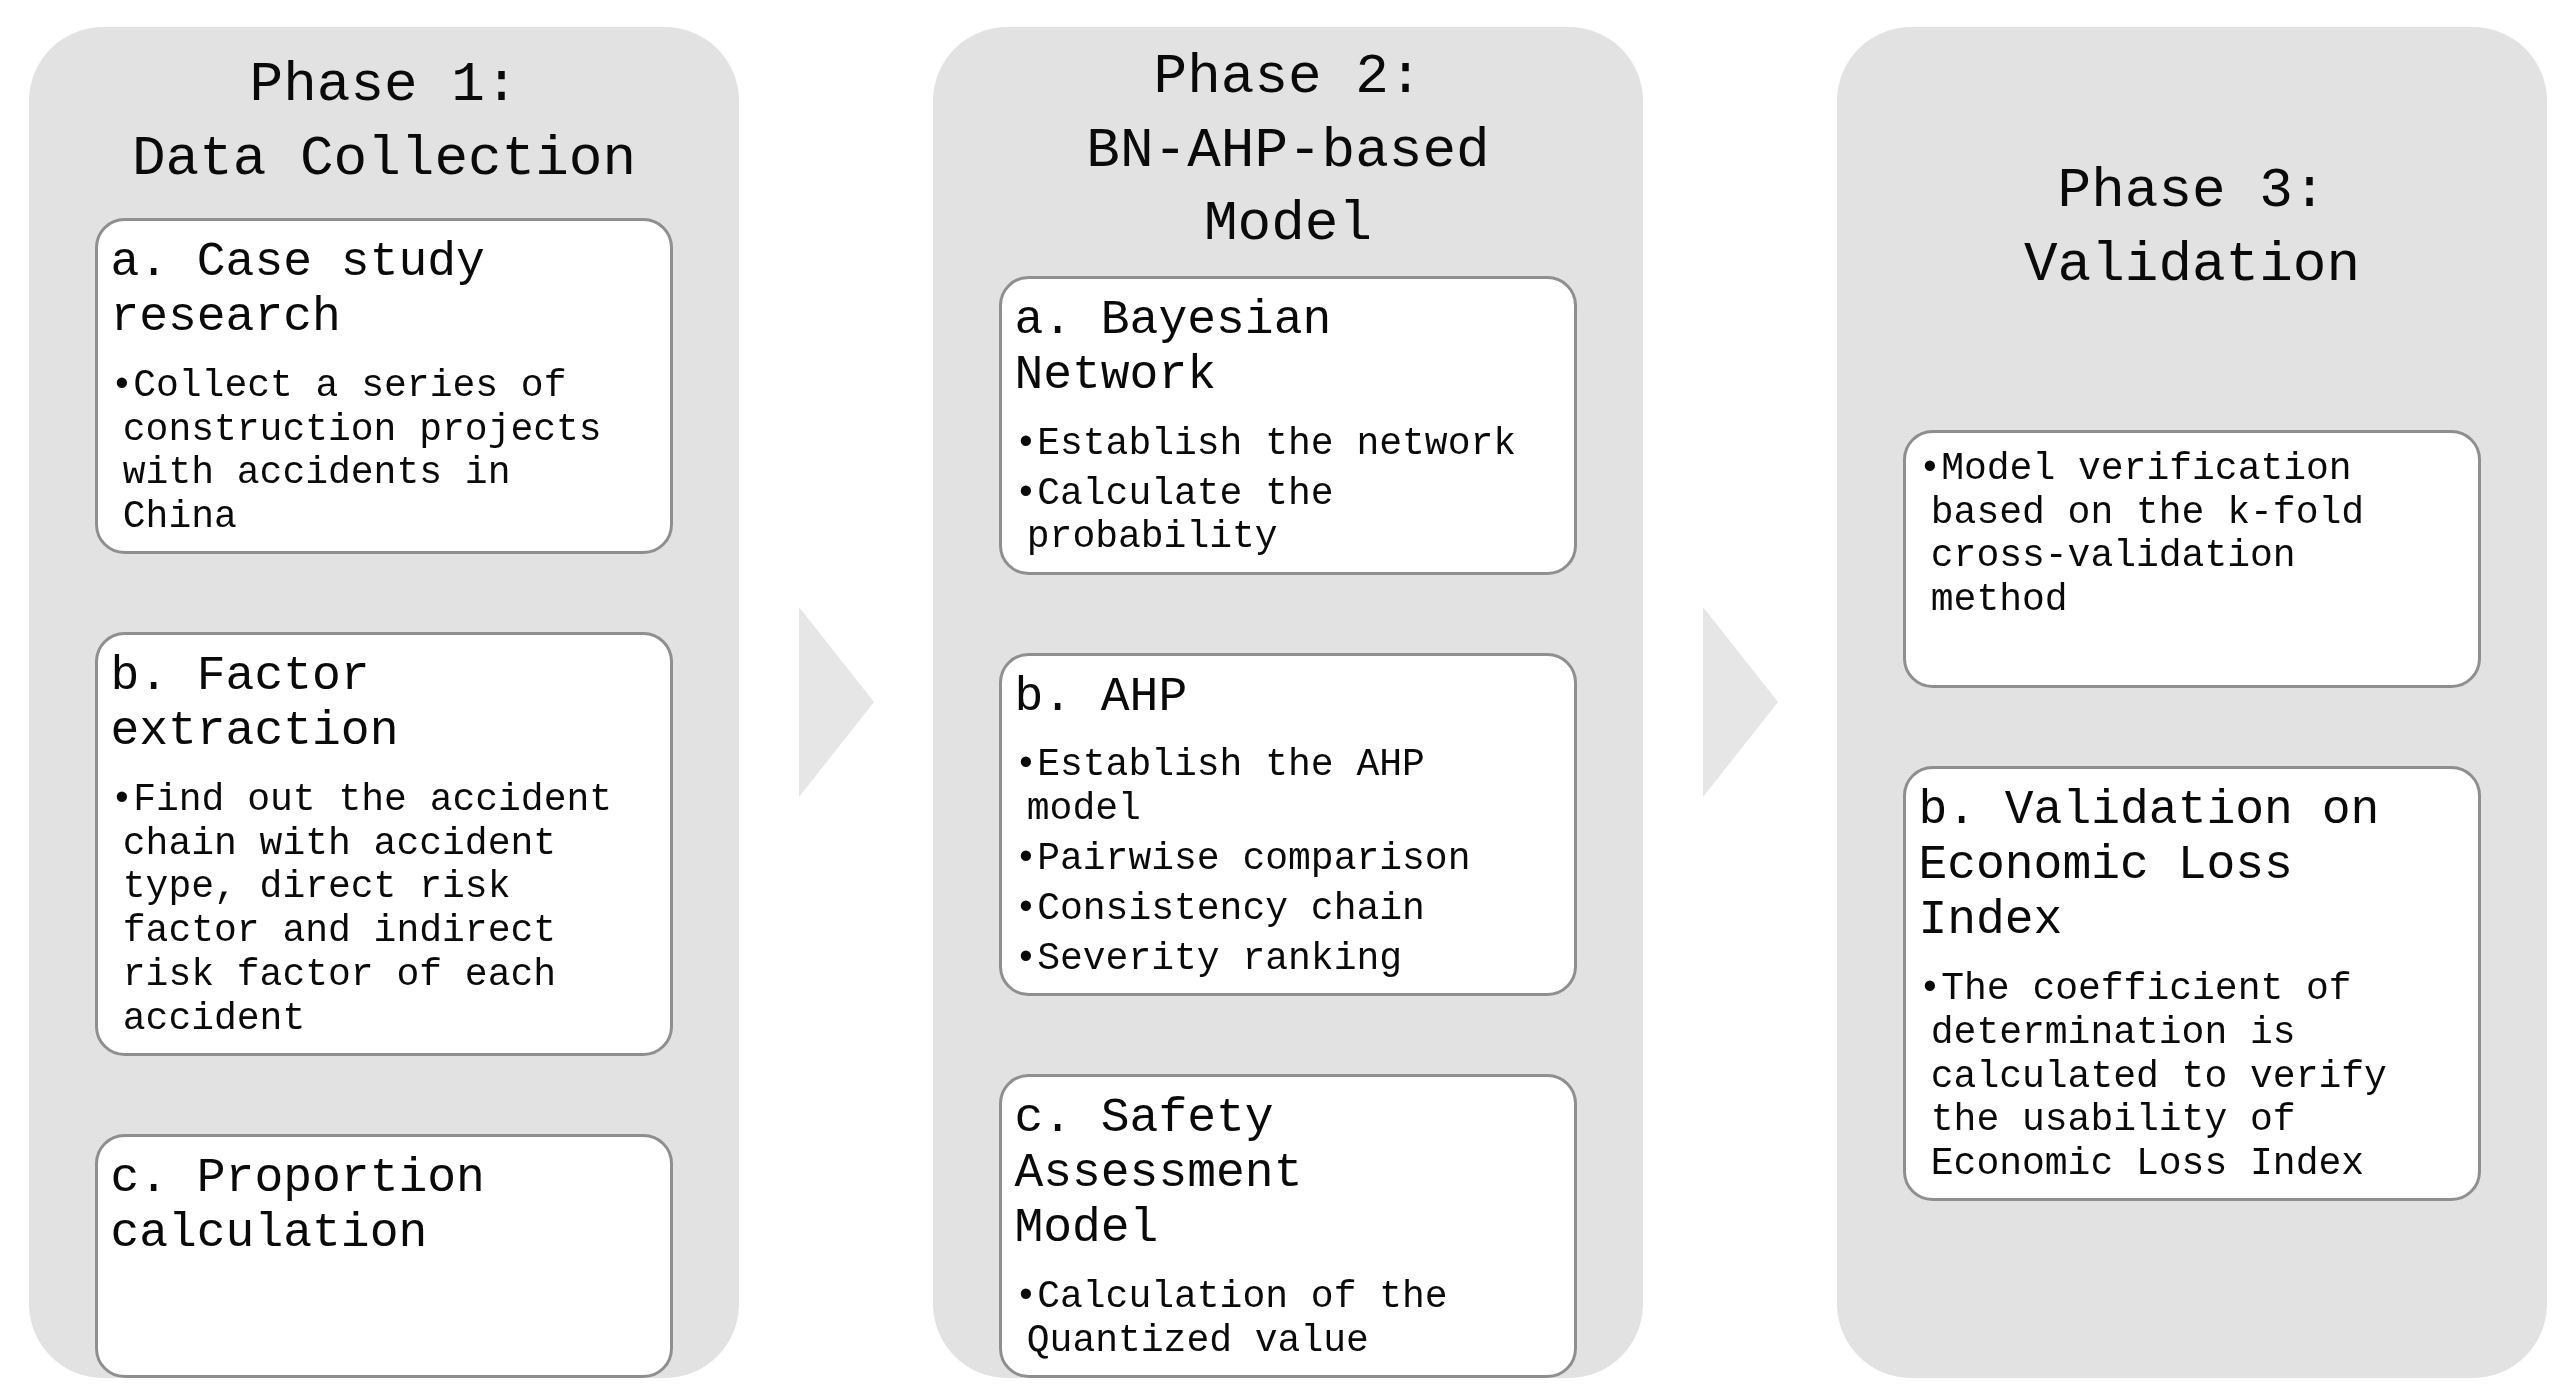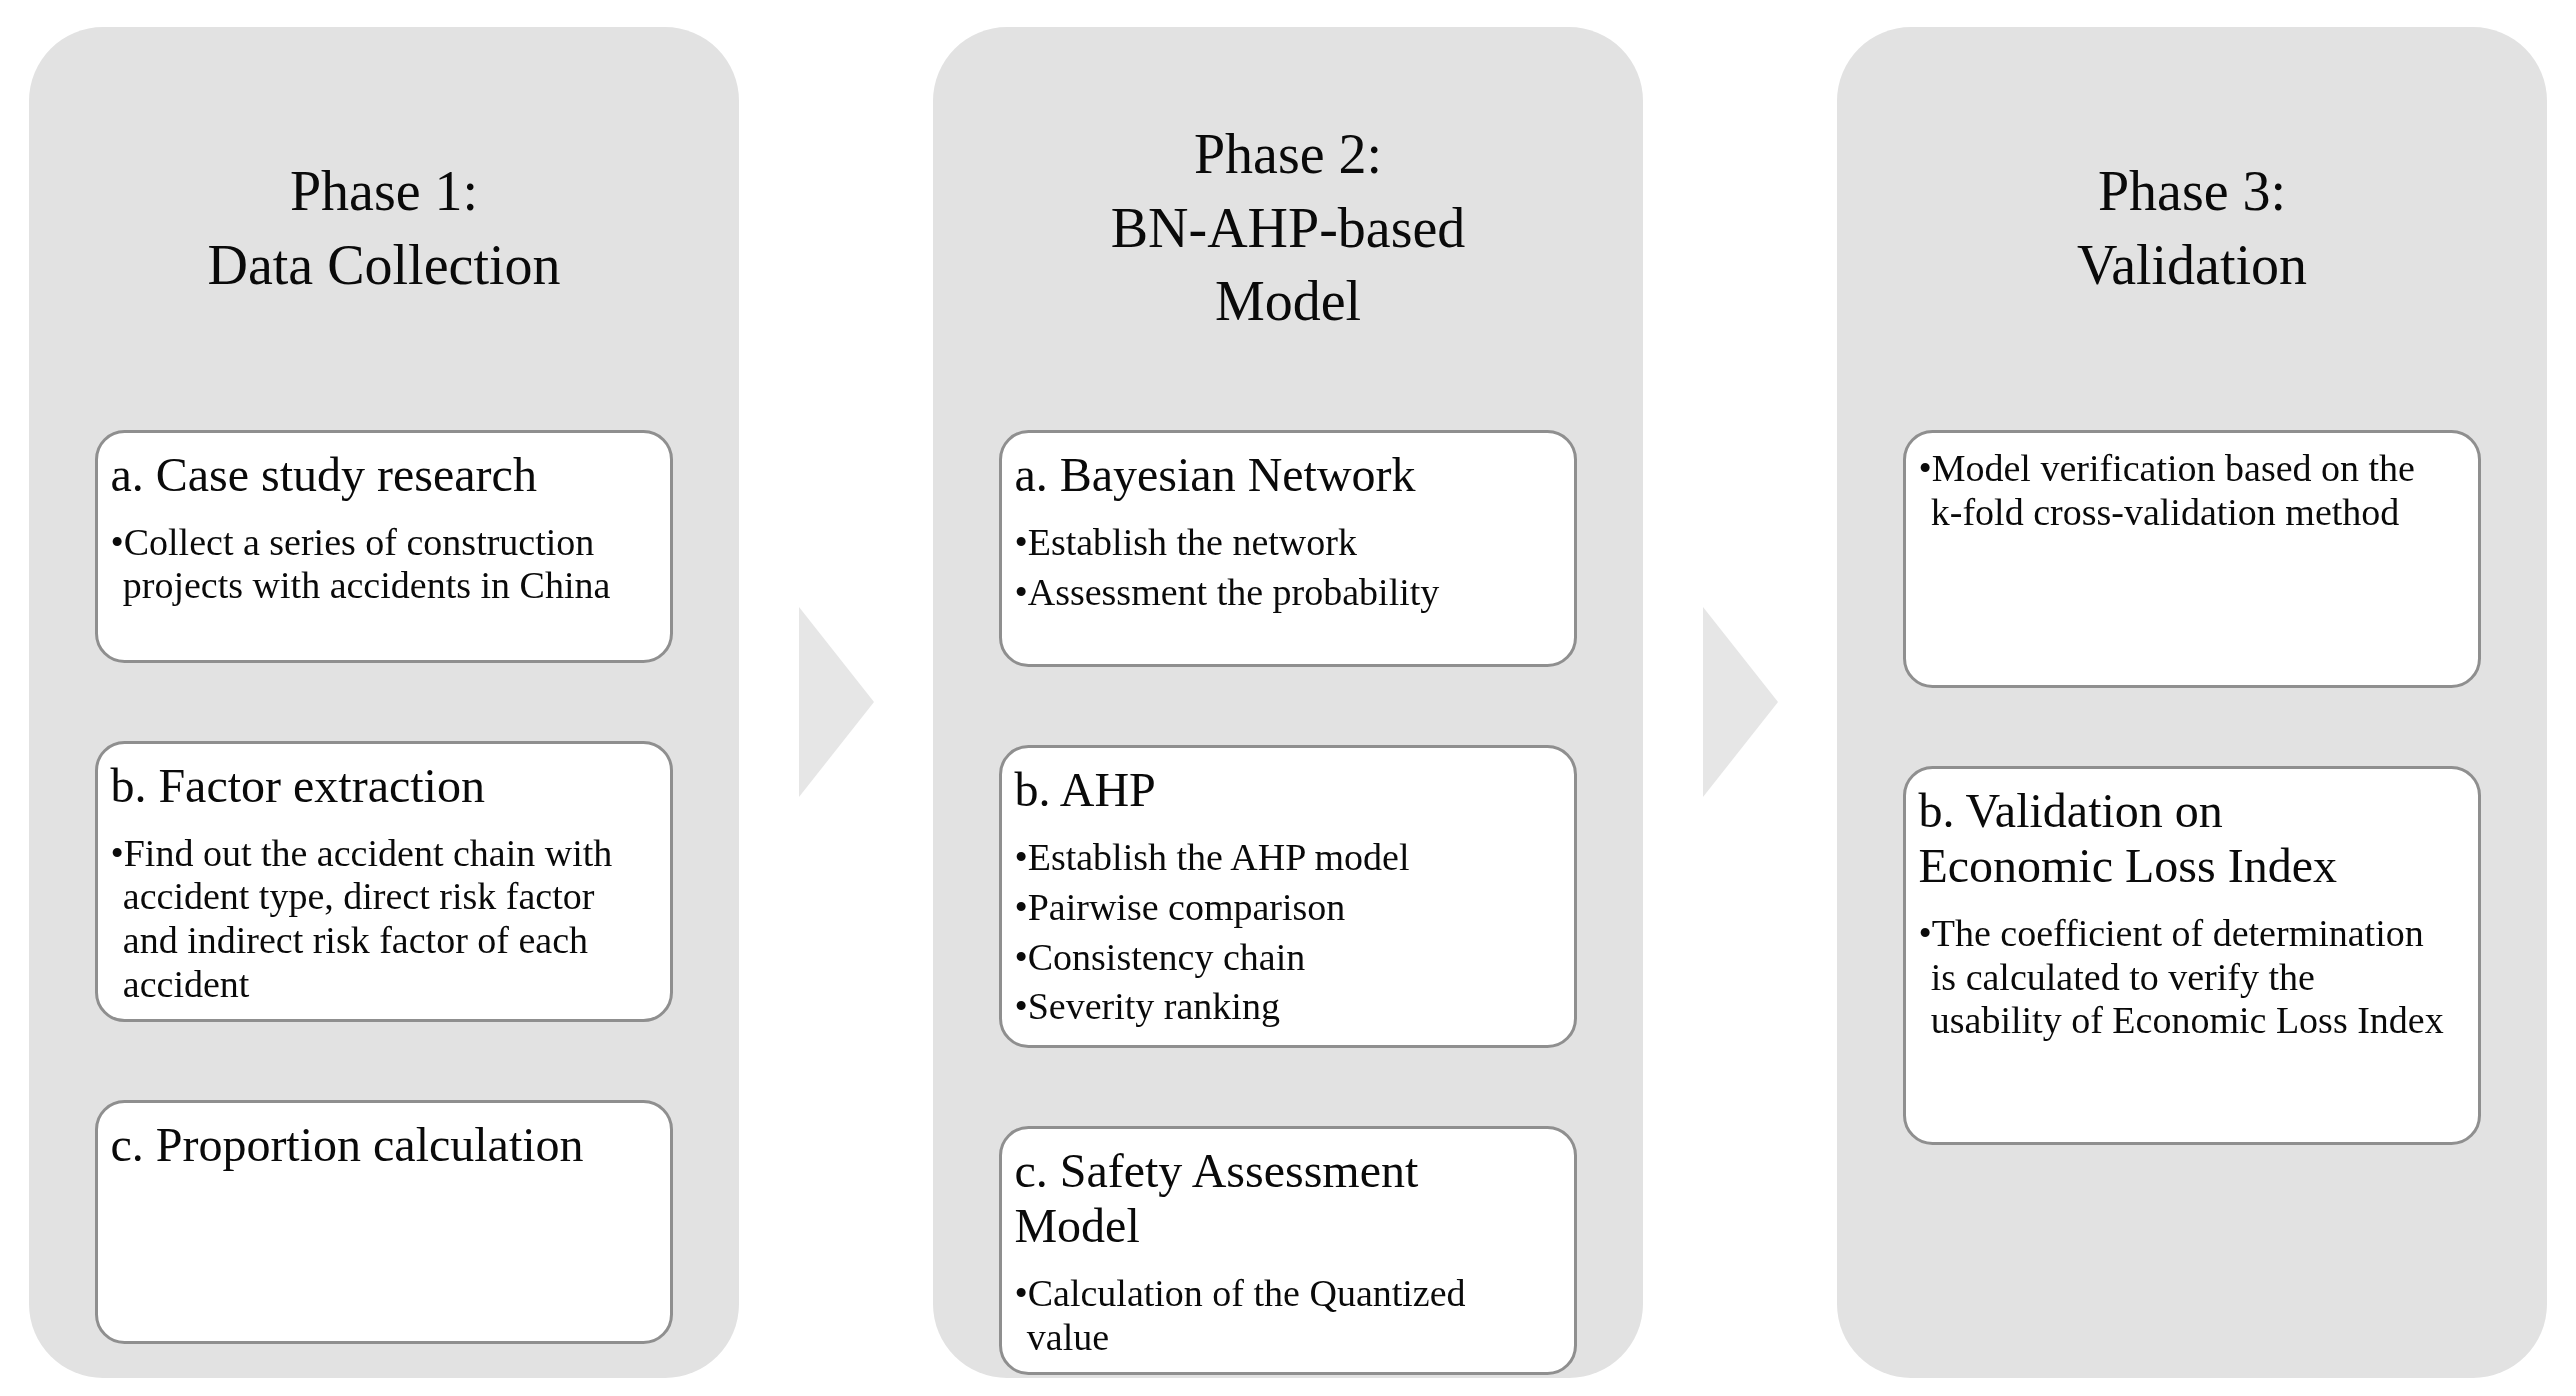--- a/index.html
+++ b/index.html
@@ -10,21 +10,21 @@
   }
   .canvas {
     position: relative;
     width: 2576px;
     height: 1397px;
     background: var(--page-bg, #ffffff);
     display: flex;
     align-items: stretch;
     padding: 27px 29px 19.4px 29px;
     box-sizing: border-box;
-    font-family: Liberation Serif, serif;
+    font-family: Liberation Mono, monospace;
     color: var(--text-color, #0a0a0a);
     overflow: hidden;
   }
   .phase {
     width: 710px;
     flex: 0 0 710px;
     background: var(--panel-bg, #e2e2e2);
     border-radius: 74px;
     display: flex;
     flex-direction: column;
@@ -125,21 +125,21 @@
   <section class="phase">
     <div class="title-box">
       <h2 class="phase-title">Phase 2:
 BN-AHP-based
 Model</h2>
     </div>
     <div class="cards">
       <div class="card mh-305">
         <h3 class="card-heading">a. Bayesian Network</h3>
         <p class="bullet">•Establish the network</p>
-        <p class="bullet">•Assessment the probability</p>
+        <p class="bullet">•Calculate the probability</p>
       </div>
       <div class="card mh-390">
         <h3 class="card-heading">b. AHP</h3>
         <p class="bullet">•Establish the AHP model</p>
         <p class="bullet">•Pairwise comparison</p>
         <p class="bullet">•Consistency chain</p>
         <p class="bullet">•Severity ranking</p>
       </div>
       <div class="card">
         <h3 class="card-heading">c. Safety Assessment

